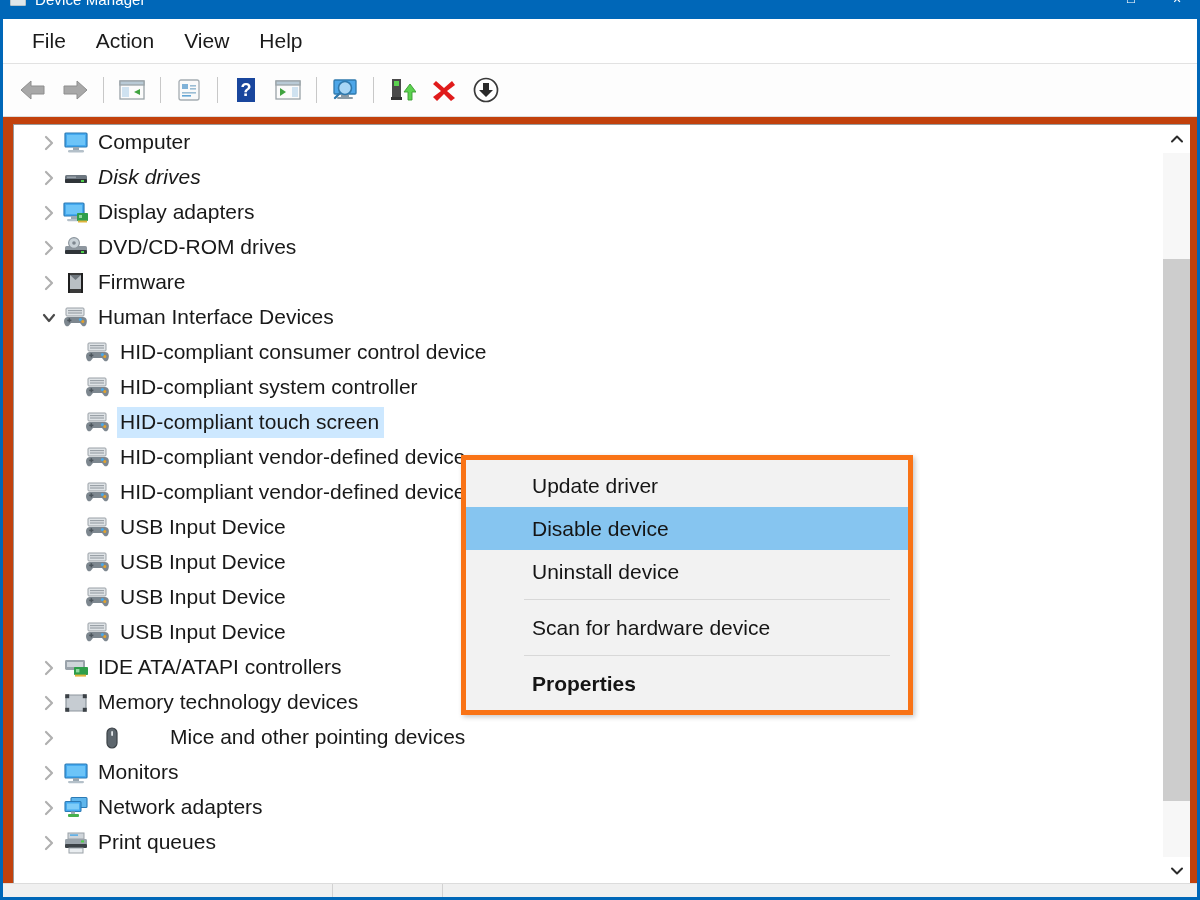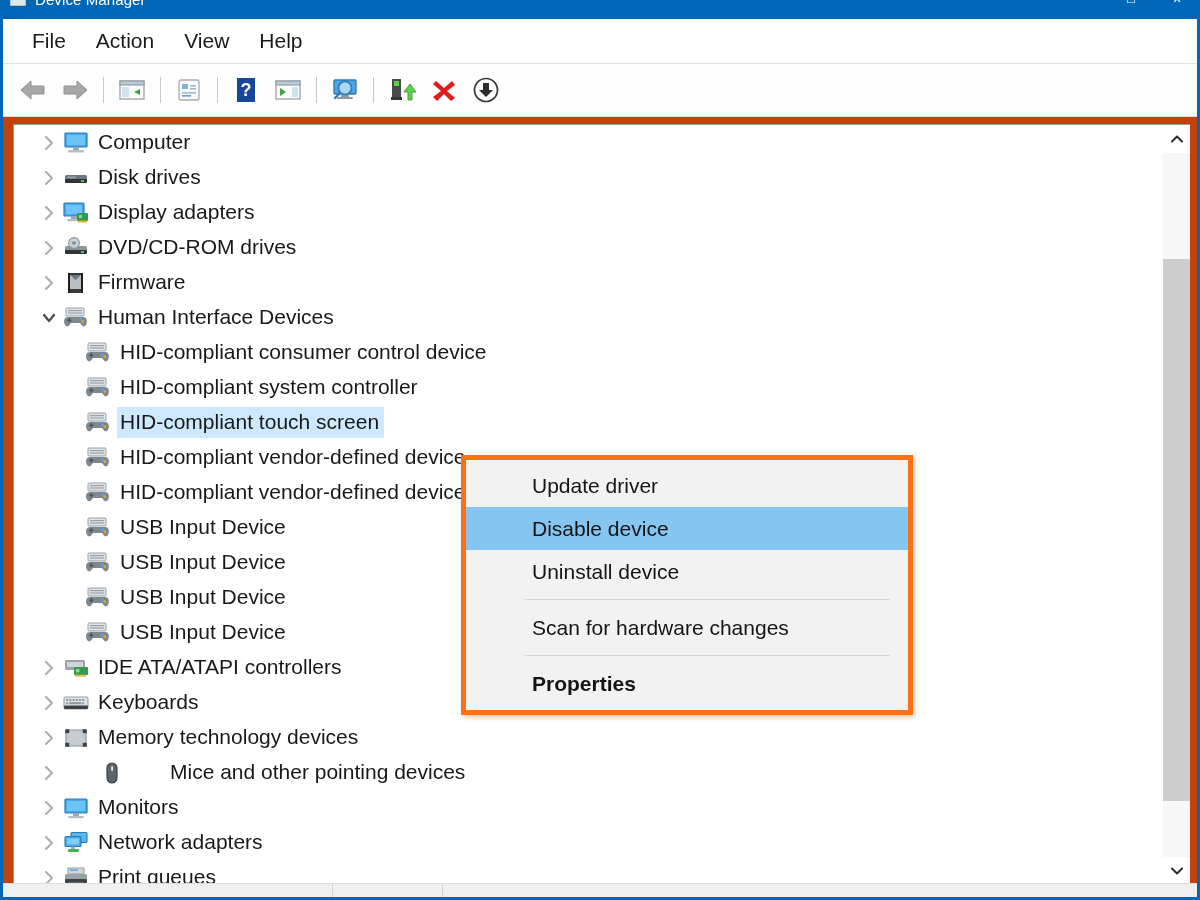--- a/index.html
+++ b/index.html
@@ -361,21 +361,21 @@
             <div class="ticon">
               <svg width="26" height="24" viewBox="0 0 26 24">
                 <rect x="2" y="2" width="22" height="14" rx="1" fill="#45aaf0" stroke="#2b7ab5" stroke-width="1.2"></rect>
                 <rect x="4" y="4" width="18" height="10" fill="#6cc4f8"></rect>
                 <rect x="10" y="16" width="6" height="3" fill="#9aa8b2"></rect>
                 <rect x="5" y="19" width="16" height="2.4" rx="1.2" fill="#b4c0c9"></rect>
               </svg>
             </div>
             <div class="tlabel">Computer</div>
           </div>
-          <div class="trow" style="padding-left: 22px;">
+          <div class="trow" style="padding-left: 22px; font-style: italic;">
             <div class="twist">
               <svg width="16" height="20" viewBox="0 0 16 20">
                 <path d="M5 4 L11 10 L5 16" fill="none" stroke="#b0b0b0" stroke-width="2.2" stroke-linecap="round" stroke-linejoin="round"></path>
               </svg>
             </div>
             <div class="ticon">
               <svg width="26" height="24" viewBox="0 0 26 24">
                 <rect x="2" y="9" width="22" height="8" rx="1.6" fill="#6d7780"></rect>
                 <rect x="2" y="13" width="22" height="4" rx="1.2" fill="#2f3438"></rect>
                 <rect x="18" y="14" width="3" height="2" fill="#4fd14a"></rect>
@@ -601,43 +601,20 @@
             <div class="ticon">
               <svg width="26" height="24" viewBox="0 0 26 24">
                 <rect x="2" y="4" width="20" height="10" rx="1.4" fill="#9aa3ab"></rect>
                 <rect x="4" y="6" width="16" height="5" fill="#cfd5da"></rect>
                 <rect x="11" y="11" width="14" height="8" rx="0.8" fill="#2e9e4a"></rect>
                 <rect x="13" y="13" width="3.4" height="3.4" fill="#8fd99f"></rect>
                 <rect x="12" y="18.6" width="11" height="2" fill="#e0b43c"></rect>
               </svg>
             </div>
             <div class="tlabel">IDE ATA/ATAPI controllers</div>
-          </div>
-          <div class="trow" style="padding-left: 22px;">
-            <div class="twist">
-              <svg width="16" height="20" viewBox="0 0 16 20">
-                <path d="M5 4 L11 10 L5 16" fill="none" stroke="#b0b0b0" stroke-width="2.2" stroke-linecap="round" stroke-linejoin="round"></path>
-              </svg>
-            </div>
-            <div class="ticon">
-              <svg width="26" height="24" viewBox="0 0 26 24">
-                <rect x="1" y="6" width="24" height="12" rx="1.6" fill="#dfe3e6" stroke="#9aa1a7" stroke-width="1.1"></rect>
-                <rect x="1" y="14.5" width="24" height="3.5" rx="1.2" fill="#3b4146"></rect>
-                <rect x="3.2" y="8" width="2" height="2" fill="#8e969d"></rect>
-                <rect x="6.4" y="8" width="2" height="2" fill="#8e969d"></rect>
-                <rect x="9.6" y="8" width="2" height="2" fill="#8e969d"></rect>
-                <rect x="12.8" y="8" width="2" height="2" fill="#8e969d"></rect>
-                <rect x="16" y="8" width="2" height="2" fill="#8e969d"></rect>
-                <rect x="19.2" y="8" width="2" height="2" fill="#8e969d"></rect>
-                <rect x="3.2" y="11.2" width="2" height="2" fill="#8e969d"></rect>
-                <rect x="6.4" y="11.2" width="12" height="2" fill="#8e969d"></rect>
-                <rect x="19.2" y="11.2" width="2" height="2" fill="#8e969d"></rect>
-              </svg>
-            </div>
-            <div class="tlabel">Keyboards</div>
           </div>
           <div class="trow" style="padding-left: 22px;">
             <div class="twist">
               <svg width="16" height="20" viewBox="0 0 16 20">
                 <path d="M5 4 L11 10 L5 16" fill="none" stroke="#b0b0b0" stroke-width="2.2" stroke-linecap="round" stroke-linejoin="round"></path>
               </svg>
             </div>
             <div class="ticon">
               <svg width="26" height="24" viewBox="0 0 26 24">
                 <rect x="3" y="4" width="20" height="16" rx="3" fill="#c6ccd2" stroke="#8e969d" stroke-width="1.2"></rect>
@@ -733,21 +710,21 @@
       </div>
     </div>
 
     <div class="hscroll-strip"></div>
 
     <div class="ctxmenu" id="ctxmenu">
         <div class="ctx-item">Update driver</div>
         <div class="ctx-item highlight">Disable device</div>
         <div class="ctx-item">Uninstall device</div>
         <div class="ctx-sep"></div>
-        <div class="ctx-item">Scan for hardware changes</div>
+        <div class="ctx-item">Scan for hardware device</div>
         <div class="ctx-sep"></div>
         <div class="ctx-item bold">Properties</div>
       </div>
 
     <div class="statusbar">
       <div class="sb-cell c1"></div>
       <div class="sb-cell c2"></div>
       <div class="sb-cell c3"></div>
     </div>
 

